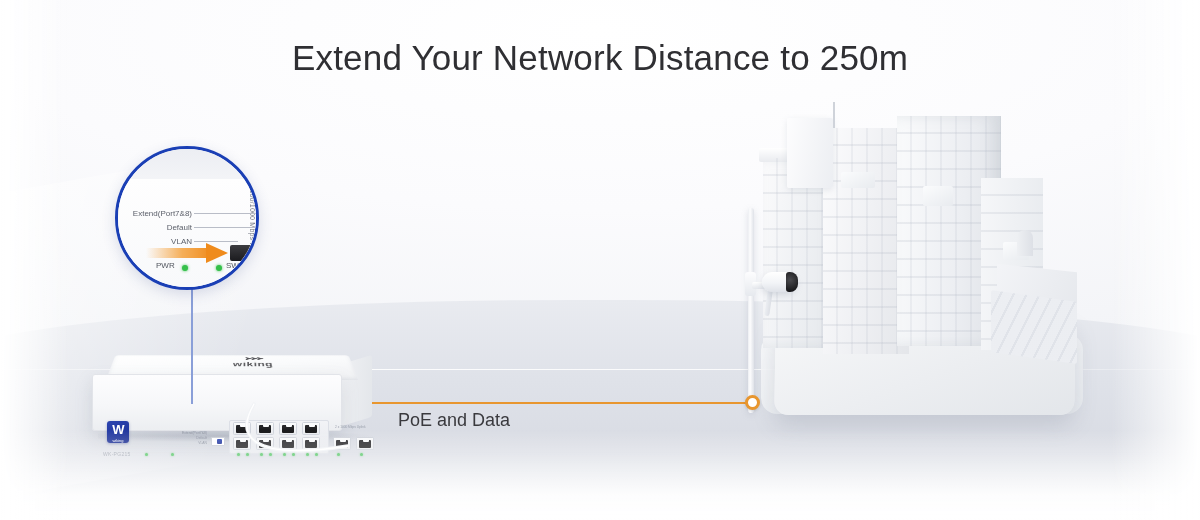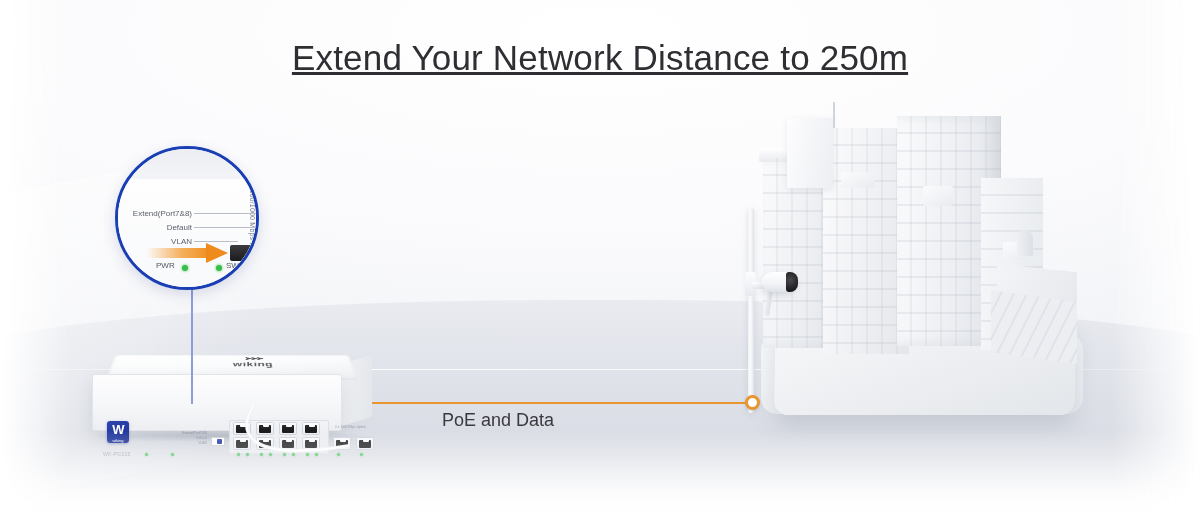--- a/index.html
+++ b/index.html
@@ -34,21 +34,21 @@
     background:linear-gradient(180deg,rgba(255,255,255,0) 0%,rgba(255,255,255,.92) 72%,#fff 100%);
   }
   .vignette-l{position:absolute;top:0;bottom:0;left:0;width:70px;
     background:linear-gradient(90deg,#fff 0%,rgba(255,255,255,0) 100%);}
   .vignette-r{position:absolute;top:0;bottom:0;right:0;width:90px;
     background:linear-gradient(270deg,#fff 0%,rgba(255,255,255,0) 100%);}
 
   
   .title{
     position:absolute;top:38px;left:0;width:1200px;text-align:center;
-    font-size:35px;font-weight:400;color:#2f2f33;letter-spacing:.2px;text-decoration:underline;
+    font-size:35px;font-weight:400;color:#2f2f33;letter-spacing:.2px;
   }
 
   
   .city{position:absolute;left:745px;top:120px;width:330px;height:300px;}
   .plinth{
     position:absolute;left:30px;top:200px;width:300px;height:95px;
     background:linear-gradient(160deg,#f7f8f9 0%,#eceef1 55%,#e3e6ea 100%);
     border-radius:14px;
     box-shadow:0 10px 22px rgba(110,118,135,.22);
     transform:skewX(-1deg);
@@ -112,21 +112,21 @@
   
   .linkline{position:absolute;left:218px;top:402px;width:534px;height:2px;
     background:#e8962f;}
   .link-dot{position:absolute;left:745px;top:395px;width:15px;height:15px;
     border-radius:50%;background:#fff;border:3px solid #e8962f;box-sizing:border-box;
     box-shadow:0 1px 3px rgba(0,0,0,.12);}
   .link-dot-src{position:absolute;left:211px;top:395px;width:15px;height:15px;
     border-radius:50%;background:#fff;border:3px solid #e8962f;box-sizing:border-box;}
   .lbl-dist{position:absolute;left:418px;top:372px;width:160px;text-align:center;
     font-size:18px;color:#3a3a3e;}
-  .lbl-poe{position:absolute;left:398px;top:410px;width:200px;text-align:center;
+  .lbl-poe{position:absolute;left:398px;top:410px;width:200px;text-align:left;
     font-size:18px;color:#3a3a3e;}
 
   
   .switch{position:absolute;left:92px;top:344px;width:280px;height:92px;}
   .sw-top{position:absolute;left:14px;top:0;width:252px;height:36px;
     background:linear-gradient(175deg,#ffffff 0%,#fafbfc 45%,#f0f1f3 100%);
     border-radius:4px 4px 0 0;transform:perspective(300px) rotateX(42deg);
     transform-origin:bottom center;box-shadow:inset 0 -2px 4px rgba(180,186,198,.25);}
   .sw-face{position:absolute;left:0;top:30px;width:248px;height:55px;
     background:linear-gradient(180deg,#fdfdfe 0%,#f6f7f9 55%,#eceef1 100%);

